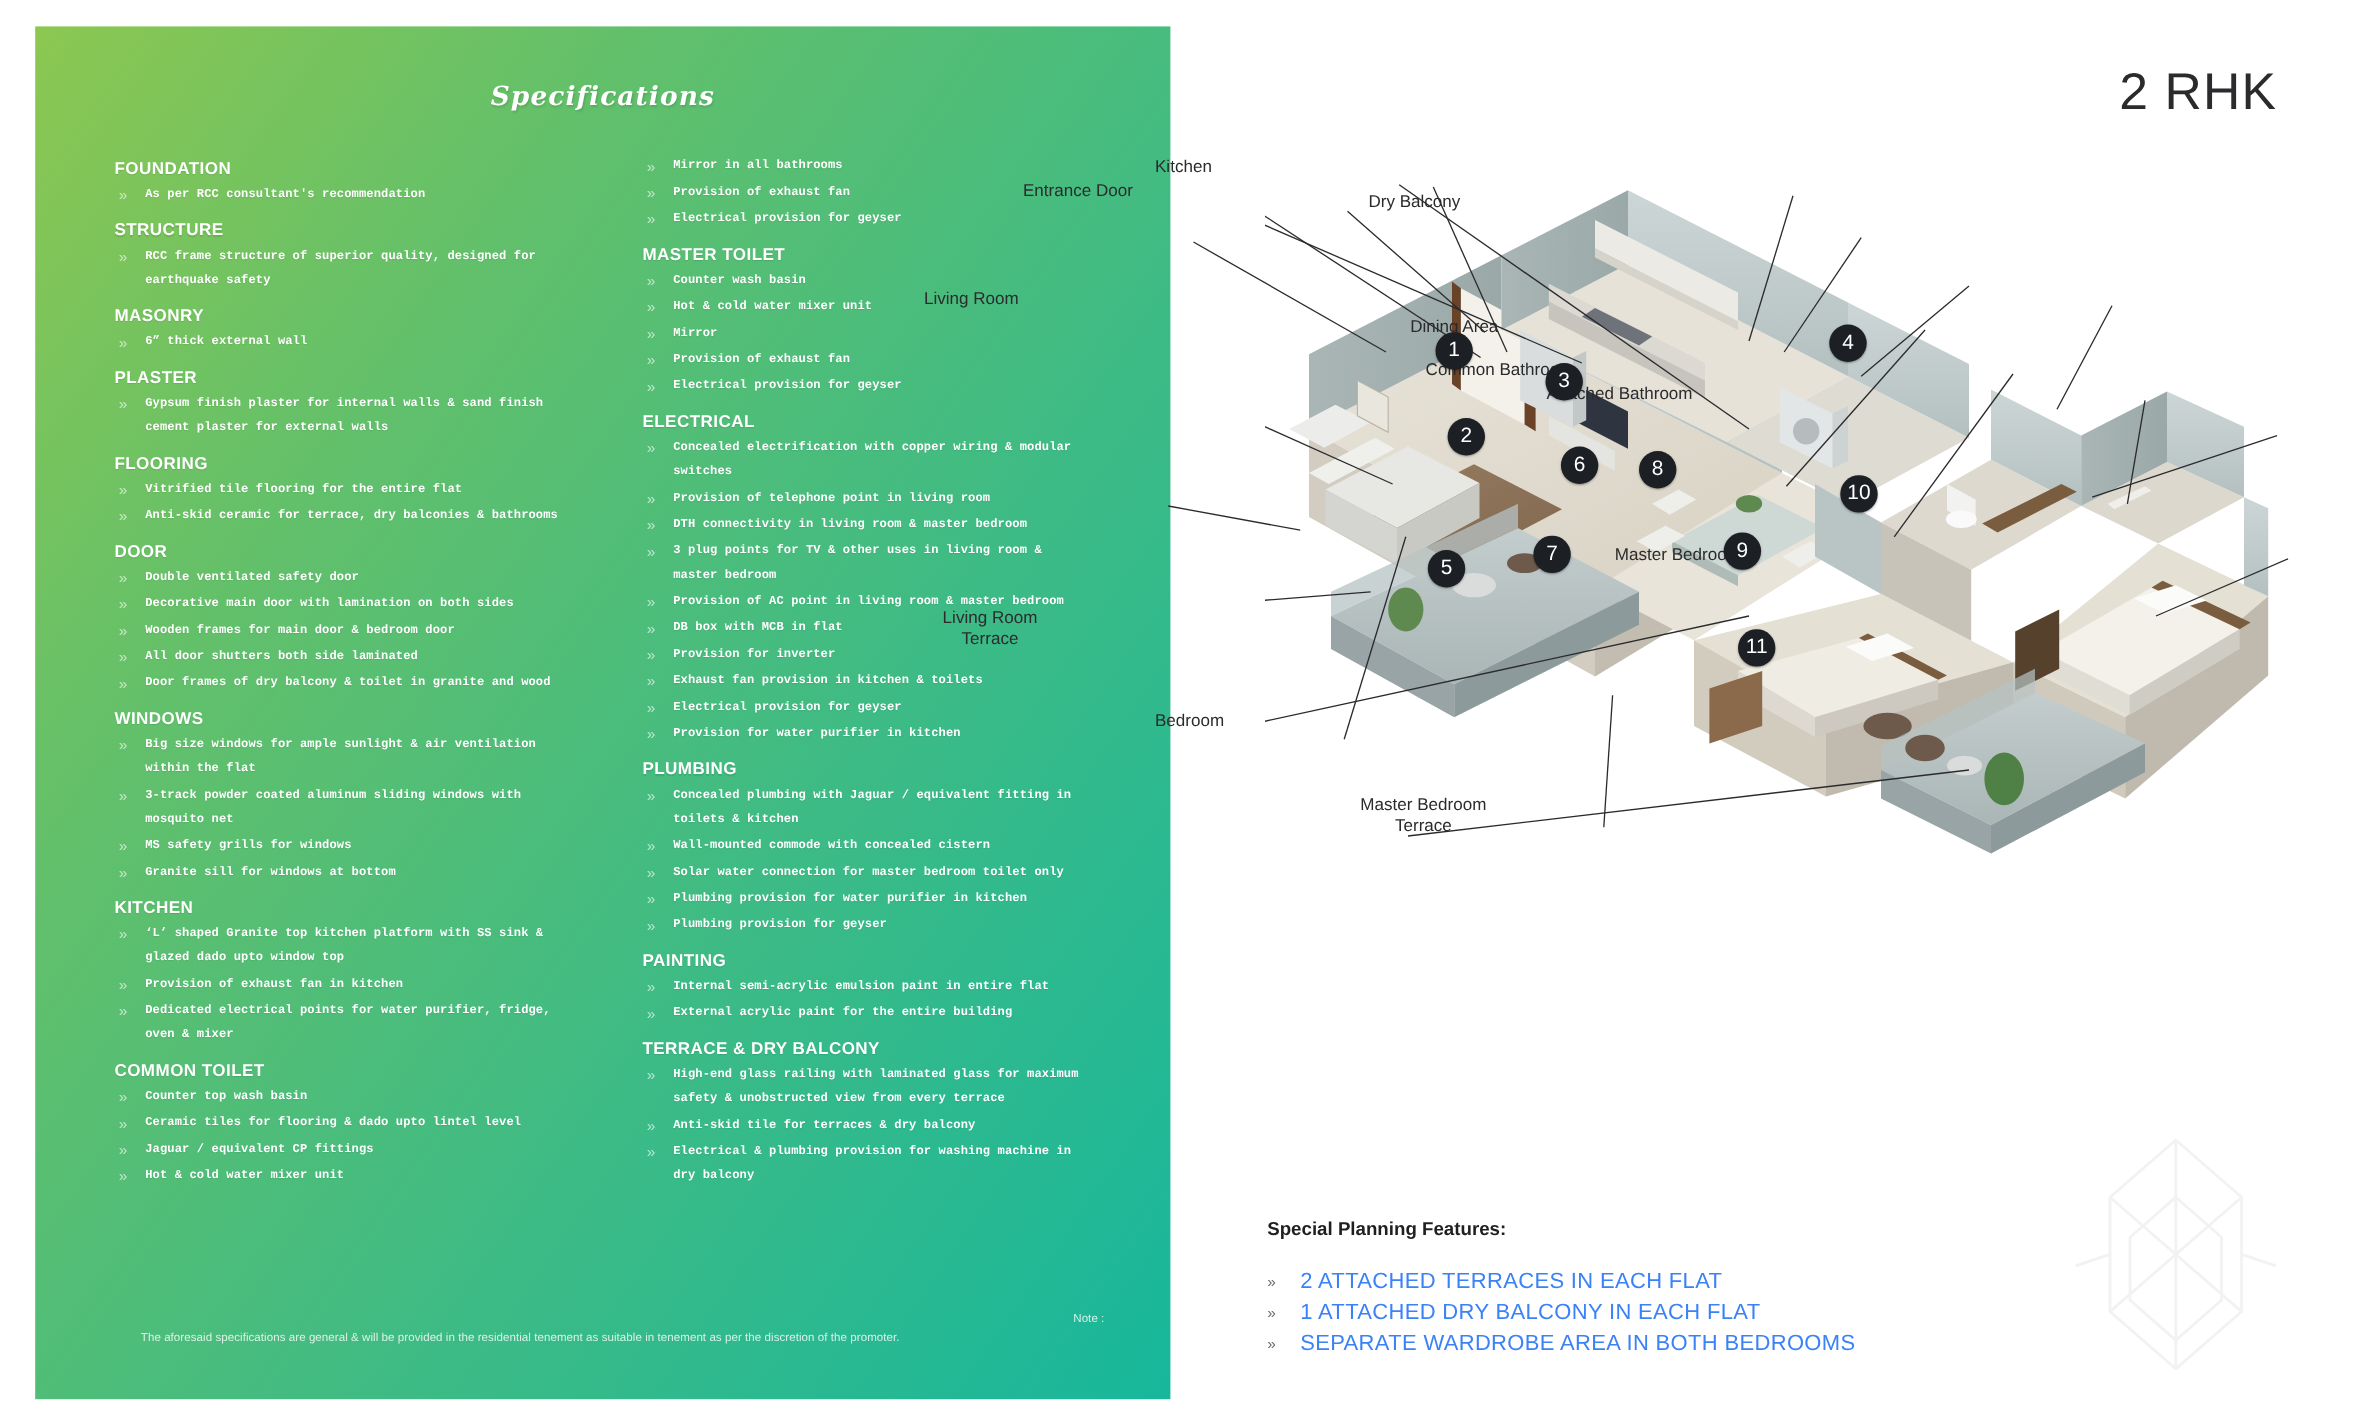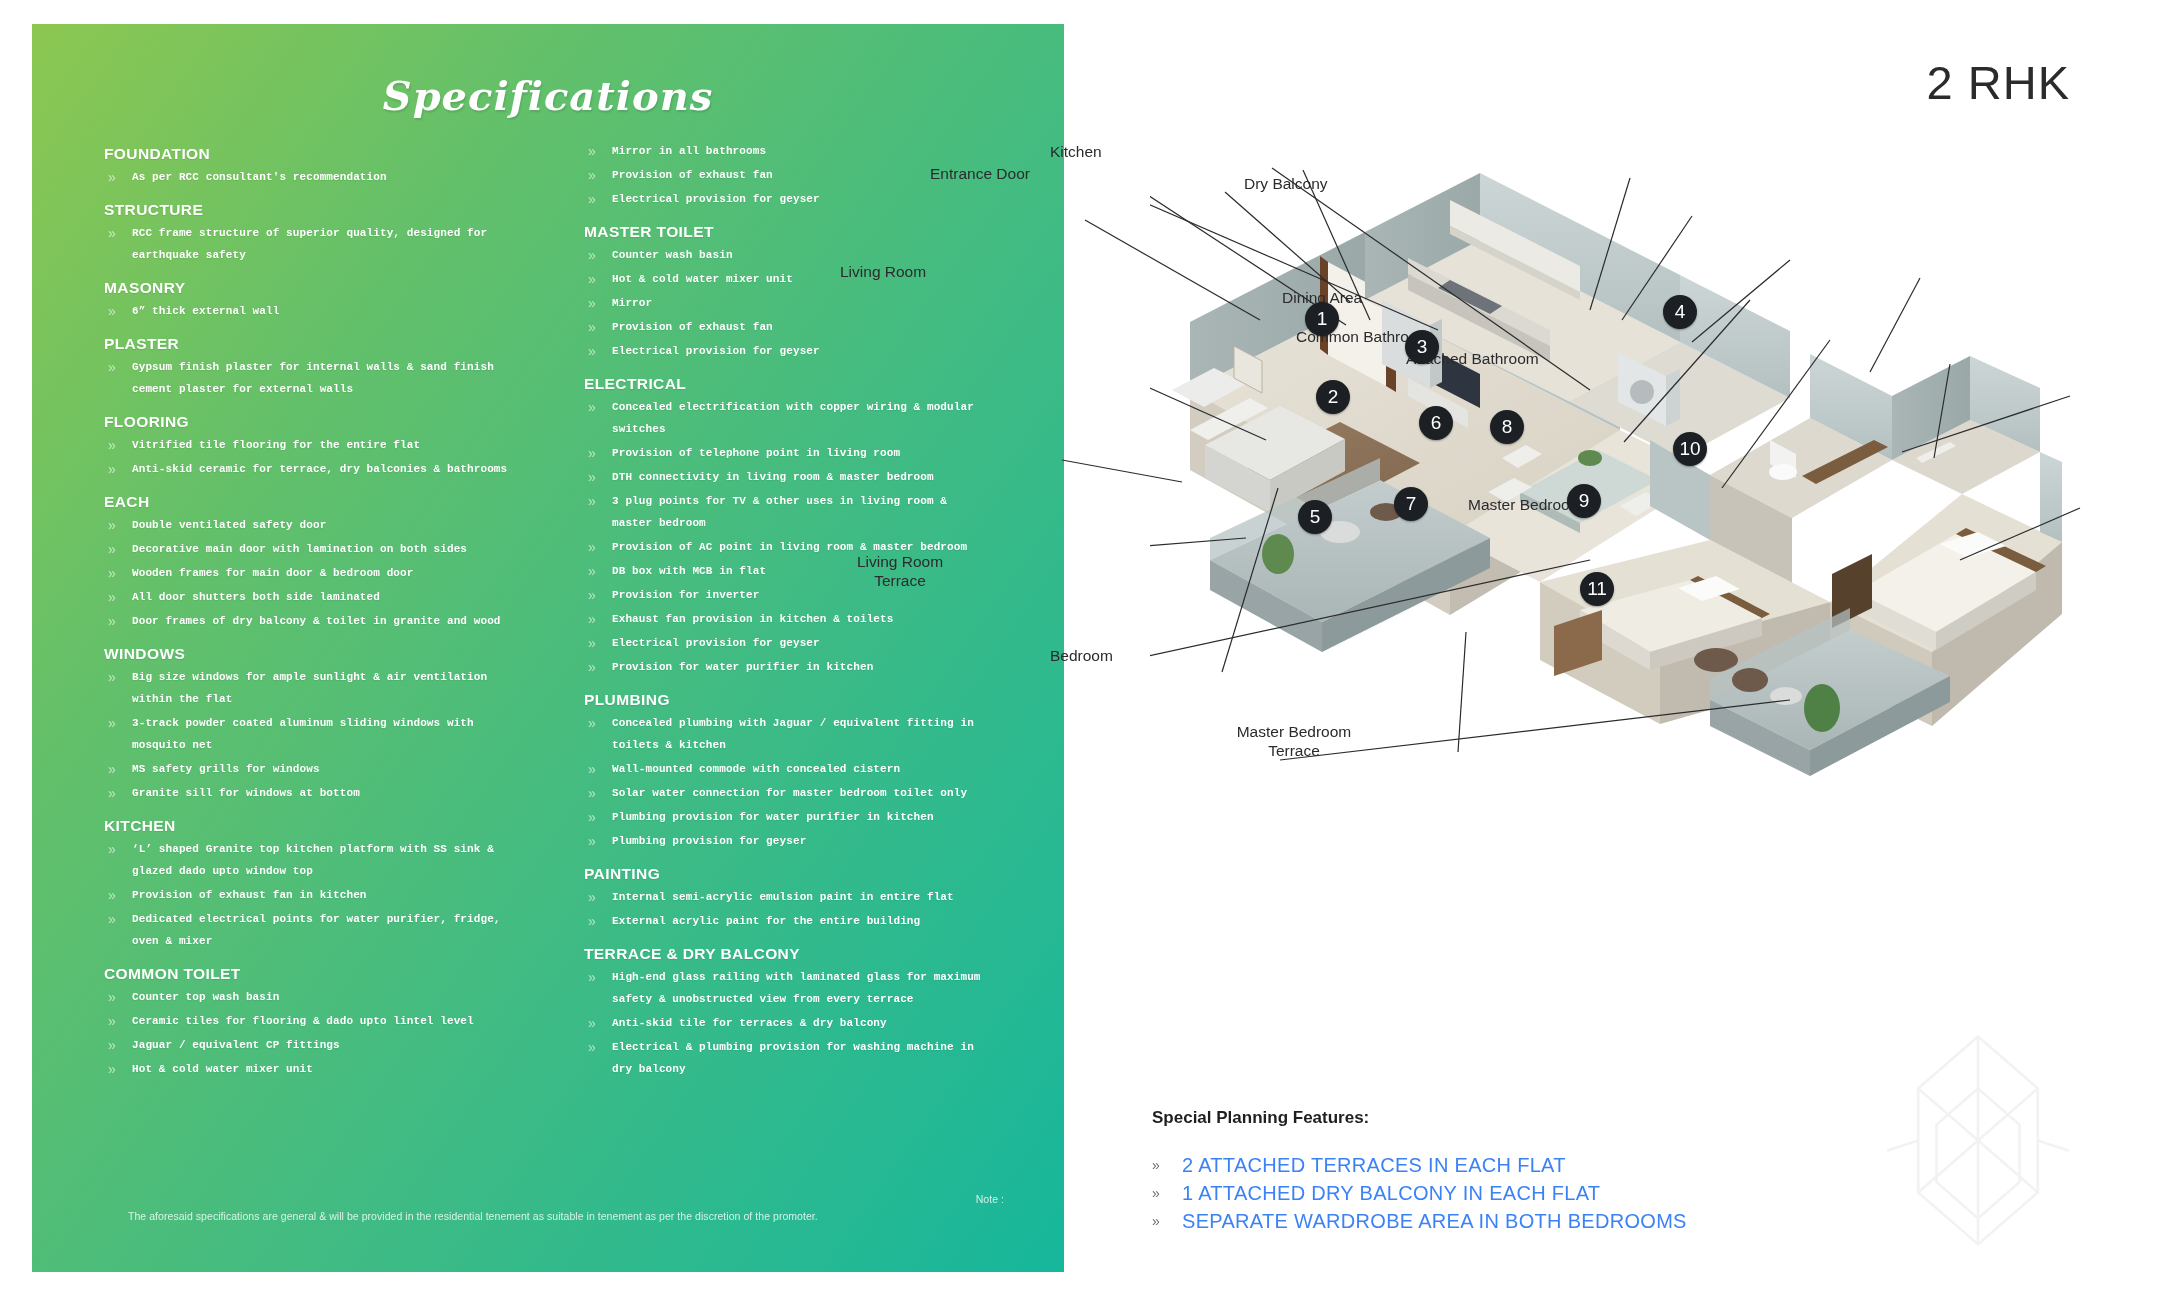--- a/index.html
+++ b/index.html
@@ -17,21 +17,21 @@
     width:1032px;height:1248px;
     background:linear-gradient(125deg,#8cc751 0%,#63c06a 28%,#3fbb84 62%,#17b79c 100%);
     overflow:hidden;
   }
   .spec-title{
     text-align:center;
     color:#ffffff;
     font-family:"DejaVu Serif", serif;
     font-style:italic;
     font-weight:bold;
-    font-size:40px;
+    font-size:24px;
     letter-spacing:1px;
     padding-top:48px;
     text-shadow:1px 2px 2px rgba(0,0,0,.12);
   }
   .spec-cols{
     position:absolute;
     top:116px;left:0;right:0;
     display:flex;
     padding:0 72px 0 72px;
     box-sizing:border-box;
@@ -198,21 +198,21 @@
           <div class="sec-item">
             <span class="bullet">»</span>
             <span class="item-txt">Vitrified tile flooring for the entire flat</span>
           </div>
           <div class="sec-item">
             <span class="bullet">»</span>
             <span class="item-txt">Anti-skid ceramic for terrace, dry balconies &amp; bathrooms</span>
           </div>
         </div>
         <div class="sec">
-          <div class="sec-head">EACH</div>
+          <div class="sec-head">DOOR</div>
           <div class="sec-item">
             <span class="bullet">»</span>
             <span class="item-txt">Double ventilated safety door</span>
           </div>
           <div class="sec-item">
             <span class="bullet">»</span>
             <span class="item-txt">Decorative main door with lamination on both sides</span>
           </div>
           <div class="sec-item">
             <span class="bullet">»</span>

